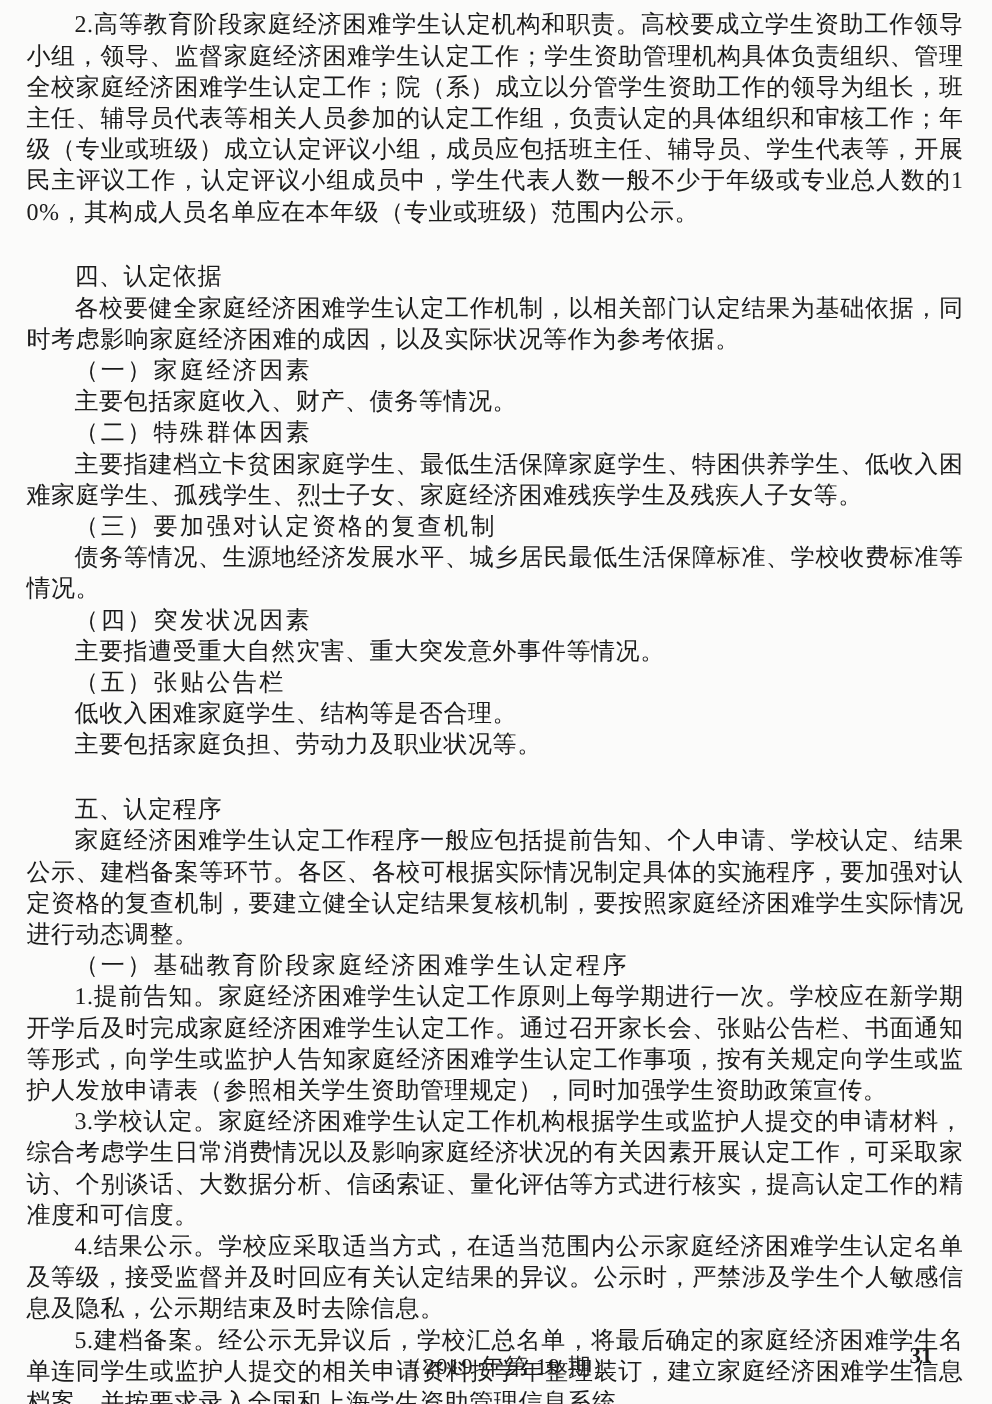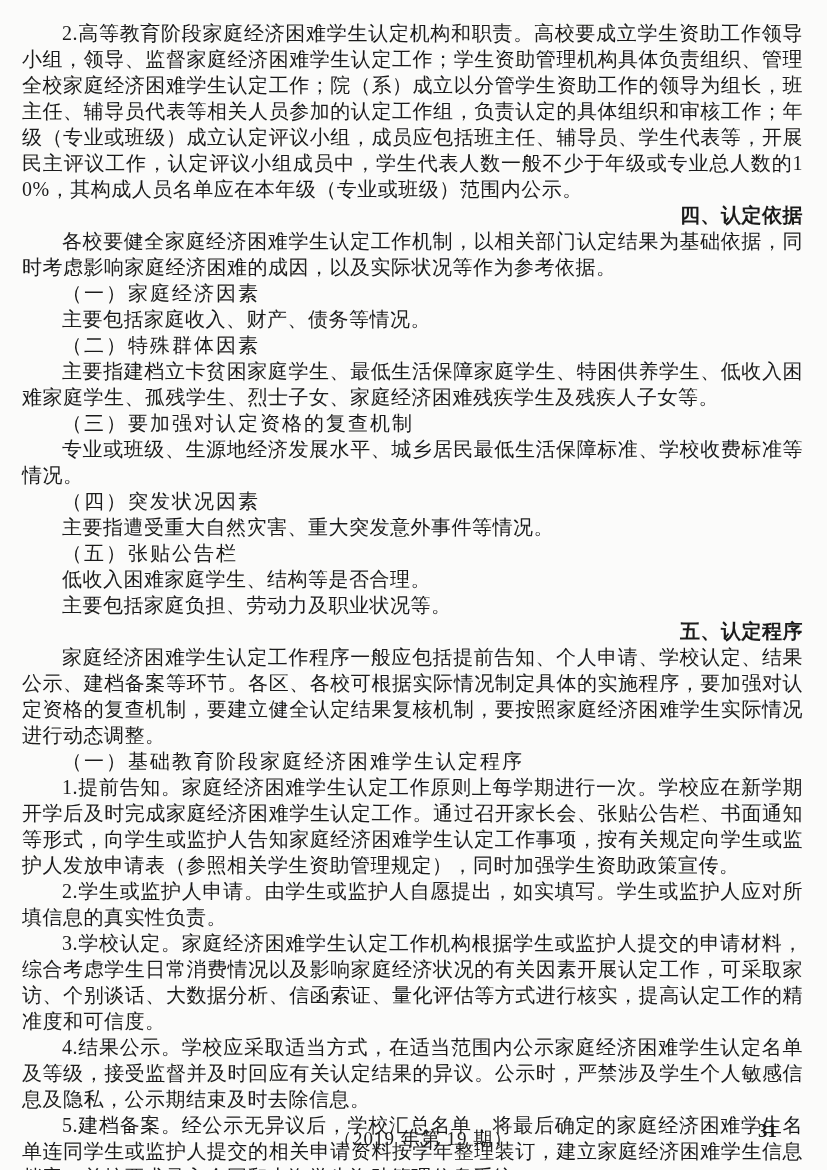--- a/index.html
+++ b/index.html
@@ -13,36 +13,37 @@
     color: #1b1b1b;
     font-family: "Liberation Serif", "DejaVu Serif", serif;
     overflow: hidden;
     position: relative;
   }
   .page {
     position: relative;
     width: 827px;
     height: 1170px;
     box-sizing: border-box;
-    padding: 20px 24px 0 22px;
+    padding: 8px 24px 0 22px;
   }
   .content p {
     margin: 0;
     font-size: 20px;
     line-height: 26px;
     text-align: justify;
     text-indent: 2em;
     letter-spacing: 0.5px;
     word-break: break-all;
   }
   .content p.heading {
-    font-weight: bold;
+    font-weight: normal;
     font-family: "Liberation Sans", "DejaVu Sans", sans-serif;
     font-size: 20px;
-    text-align: right;
+    text-align: left;
+    margin-top: 28px;
   }
   .content p.subheading {
     font-weight: 400;
     text-align: left;
     letter-spacing: 2px;
   }
   .footer {
     position: absolute;
     left: 0;
     bottom: 16px;
@@ -73,31 +74,30 @@
   <div class="content">
 
   <p class="body">2.高等教育阶段家庭经济困难学生认定机构和职责。高校要成立学生资助工作领导小组，领导、监督家庭经济困难学生认定工作；学生资助管理机构具体负责组织、管理全校家庭经济困难学生认定工作；院（系）成立以分管学生资助工作的领导为组长，班主任、辅导员代表等相关人员参加的认定工作组，负责认定的具体组织和审核工作；年级（专业或班级）成立认定评议小组，成员应包括班主任、辅导员、学生代表等，开展民主评议工作，认定评议小组成员中，学生代表人数一般不少于年级或专业总人数的10%，其构成人员名单应在本年级（专业或班级）范围内公示。</p>
       <p class="heading">四、认定依据</p>
       <p class="body">各校要健全家庭经济困难学生认定工作机制，以相关部门认定结果为基础依据，同时考虑影响家庭经济困难的成因，以及实际状况等作为参考依据。</p>
       <p class="subheading">（一）家庭经济因素</p>
       <p class="body">主要包括家庭收入、财产、债务等情况。</p>
       <p class="subheading">（二）特殊群体因素</p>
       <p class="body">主要指建档立卡贫困家庭学生、最低生活保障家庭学生、特困供养学生、低收入困难家庭学生、孤残学生、烈士子女、家庭经济困难残疾学生及残疾人子女等。</p>
       <p class="subheading">（三）要加强对认定资格的复查机制</p>
-      <p class="body">专业或班级、生源地经济发展水平、城乡居民最低生活保障标准、学校收费标准等情况。</p>
+      <p class="body">债务等情况、生源地经济发展水平、城乡居民最低生活保障标准、学校收费标准等情况。</p>
       <p class="subheading">（四）突发状况因素</p>
       <p class="body">主要指遭受重大自然灾害、重大突发意外事件等情况。</p>
       <p class="subheading">（五）张贴公告栏</p>
       <p class="body">低收入困难家庭学生、结构等是否合理。</p>
       <p class="body">主要包括家庭负担、劳动力及职业状况等。</p>
       <p class="heading">五、认定程序</p>
       <p class="body">家庭经济困难学生认定工作程序一般应包括提前告知、个人申请、学校认定、结果公示、建档备案等环节。各区、各校可根据实际情况制定具体的实施程序，要加强对认定资格的复查机制，要建立健全认定结果复核机制，要按照家庭经济困难学生实际情况进行动态调整。</p>
       <p class="subheading">（一）基础教育阶段家庭经济困难学生认定程序</p>
       <p class="body">1.提前告知。家庭经济困难学生认定工作原则上每学期进行一次。学校应在新学期开学后及时完成家庭经济困难学生认定工作。通过召开家长会、张贴公告栏、书面通知等形式，向学生或监护人告知家庭经济困难学生认定工作事项，按有关规定向学生或监护人发放申请表（参照相关学生资助管理规定），同时加强学生资助政策宣传。</p>
-      <p class="body">2.学生或监护人申请。由学生或监护人自愿提出，如实填写。学生或监护人应对所填信息的真实性负责。</p>
       <p class="body">3.学校认定。家庭经济困难学生认定工作机构根据学生或监护人提交的申请材料，综合考虑学生日常消费情况以及影响家庭经济状况的有关因素开展认定工作，可采取家访、个别谈话、大数据分析、信函索证、量化评估等方式进行核实，提高认定工作的精准度和可信度。</p>
       <p class="body">4.结果公示。学校应采取适当方式，在适当范围内公示家庭经济困难学生认定名单及等级，接受监督并及时回应有关认定结果的异议。公示时，严禁涉及学生个人敏感信息及隐私，公示期结束及时去除信息。</p>
       <p class="body">5.建档备案。经公示无异议后，学校汇总名单，将最后确定的家庭经济困难学生名单连同学生或监护人提交的相关申请资料按学年整理装订，建立家庭经济困难学生信息档案，并按要求录入全国和上海学生资助管理信息系统。</p>
     </div>
   <div class="footer">
     <div class="issue">（2019 年第 19 期）</div>
     <div class="pagenum">31</div>
   </div>
 </div>
 

